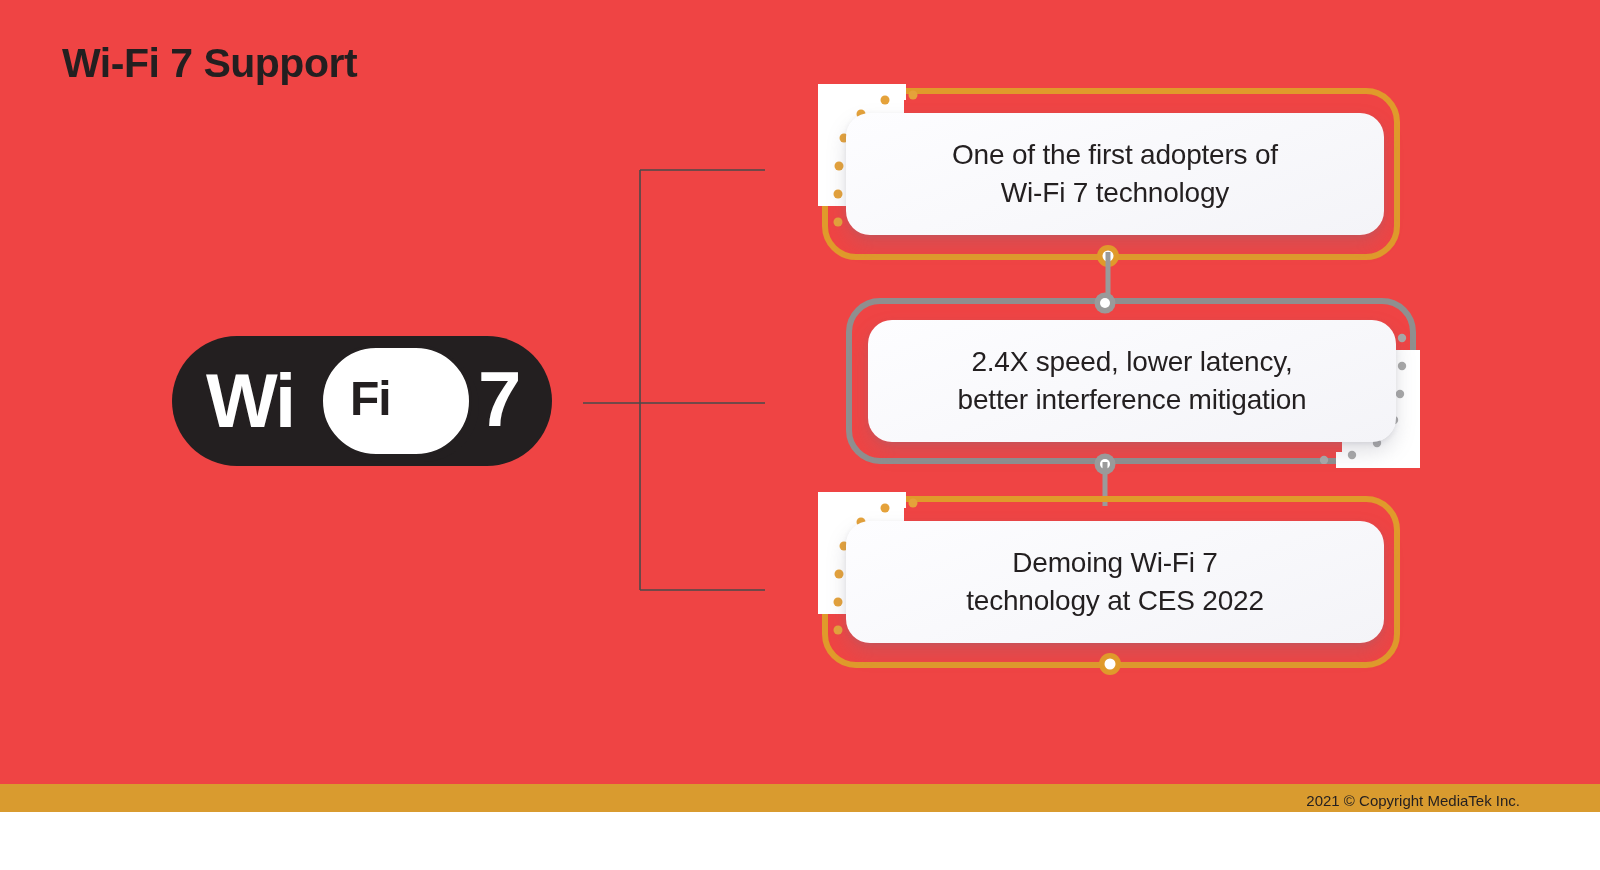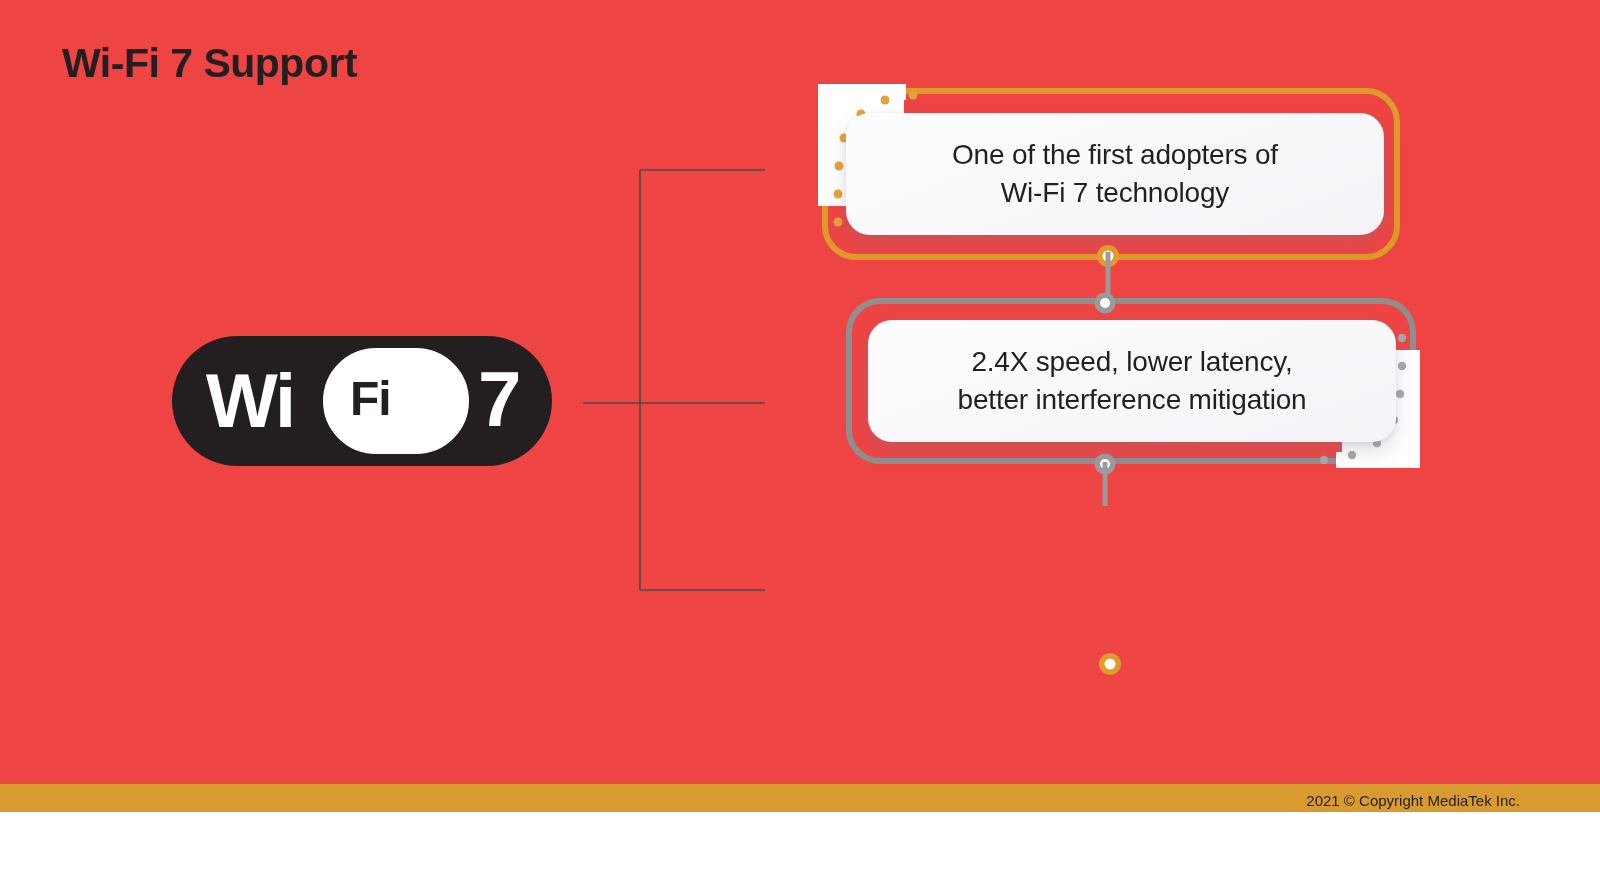--- a/index.html
+++ b/index.html
@@ -275,20 +275,38 @@
 
   <svg class="node" style="left:1092px; top:451px;" width="26" height="26">
     <circle cx="13" cy="13" r="10.5" fill="#9a9a9a"></circle>
     <circle cx="13" cy="13" r="5" fill="#ffffff"></circle>
   </svg>
 
   <svg style="position:absolute; left:1097px; top:462px;" width="16" height="44">
     <line x1="8" y1="0" x2="8" y2="44" stroke="#9a9a9a" stroke-width="5"></line>
   </svg>
 
+  <div class="card" style="left:822px; top:496px; width:578px; height:172px;">
+    <div class="card-outline outline-orange"></div>
+    <div class="mask-tl"></div>
+    <div class="mask-tl2"></div>
+    <svg class="dots" width="578" height="172">
+      <circle cx="16" cy="134" r="4.5" fill="#e5a23a"></circle>
+      <circle cx="16" cy="106" r="4.5" fill="#e5a23a"></circle>
+      <circle cx="17" cy="78" r="4.5" fill="#e5a23a"></circle>
+      <circle cx="22" cy="50" r="4.5" fill="#e5a23a"></circle>
+      <circle cx="39" cy="26" r="4.5" fill="#e5a23a"></circle>
+      <circle cx="63" cy="12" r="4.5" fill="#e5a23a"></circle>
+      <circle cx="91" cy="7" r="4.5" fill="#e5a23a"></circle>
+    </svg>
+    <div class="inner-card" style="left:24px; top:25px; width:538px; height:122px;">
+      <div class="card-text">Demoing Wi-Fi 7
+technology at CES 2022</div>
+    </div>
+  </div>
 
   <svg class="node" style="left:1096px; top:650px;" width="28" height="28">
     <circle cx="14" cy="14" r="11" fill="#e09a2b"></circle>
     <circle cx="14" cy="14" r="5.5" fill="#ffffff"></circle>
   </svg>
 
   <div id="footer"></div>
 
   <svg id="mediatek-logo" width="200" height="34" viewBox="0 0 200 34">
     <g fill="#1a1a1a">

